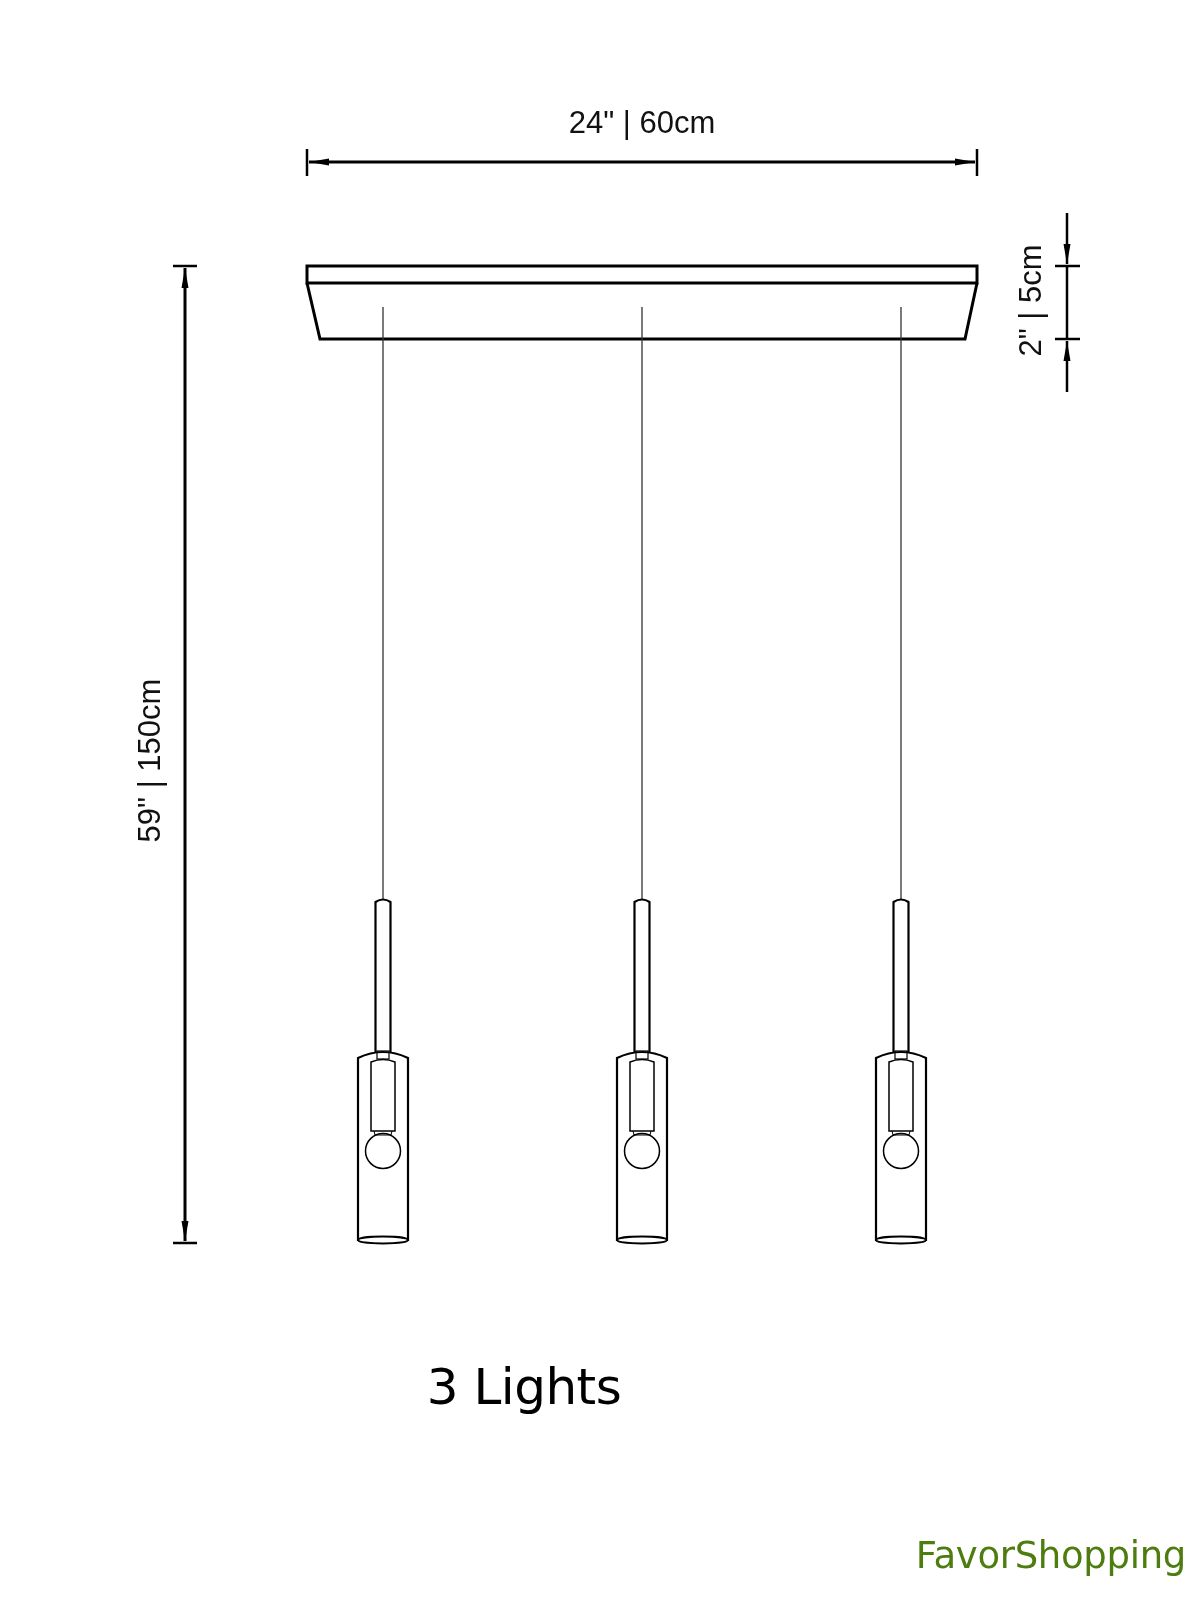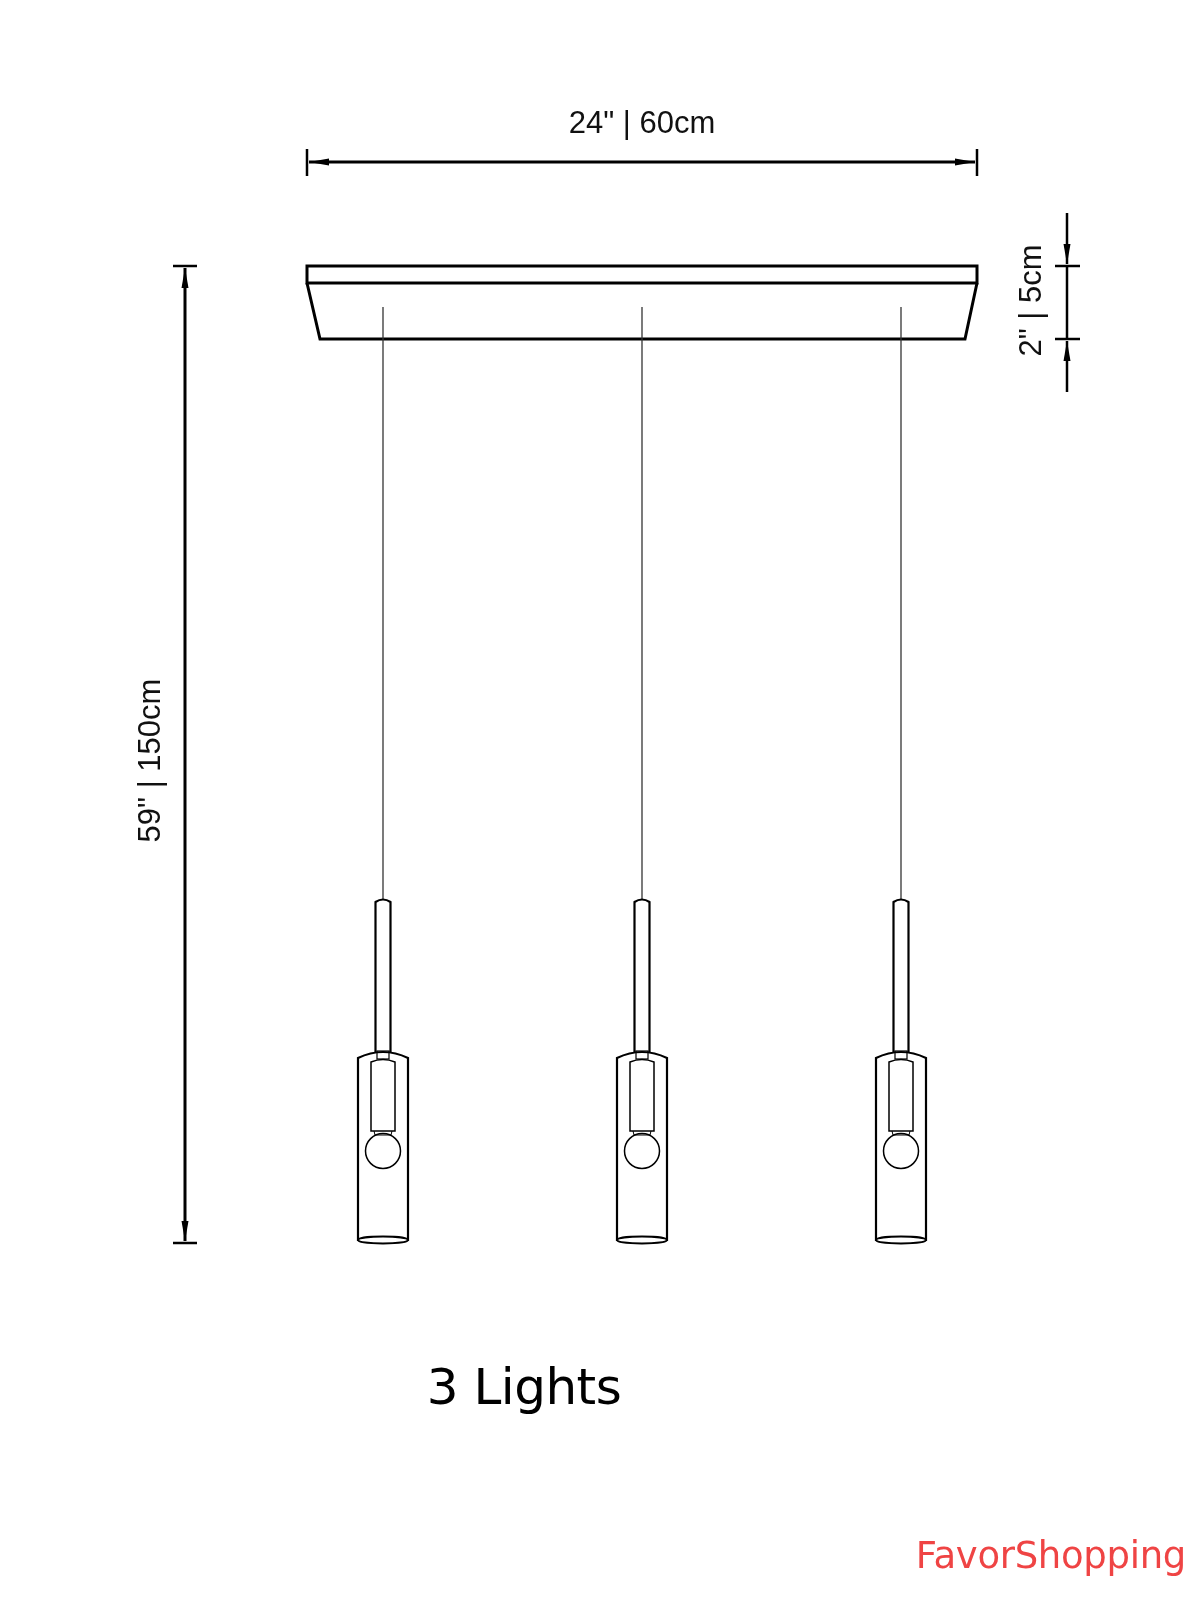--- a/index.html
+++ b/index.html
@@ -4,21 +4,21 @@
 <style>
   html, body { margin: 0; padding: 0; background: #ffffff; }
   body { width: 1200px; height: 1600px; position: relative; overflow: hidden; font-family: "Liberation Sans", sans-serif; }
   #drawing { position: absolute; left: 0; top: 0; width: 1200px; height: 1600px; }
   .dim-label { position: absolute; font-family: "Liberation Sans", sans-serif; font-size: 31px; color: #111; white-space: nowrap; line-height: 1; }
   #dim-width-label { left: 0; width: 1284px; top: 107px; text-align: center; }
   .rot { transform-origin: center center; transform: rotate(-90deg); }
   #dim-height-label { left: 52px; top: 745px; width: 200px; text-align: center; margin-left: -3px; }
   #dim-canopy-label { left: 940px; top: 285px; width: 180px; text-align: center; }
   #caption { position: absolute; left: 0; width: 1048px; top: 1358px; text-align: center; font-family: "DejaVu Sans", sans-serif; font-size: 50px; font-weight: normal; color: #000; letter-spacing: -0.5px; }
-  #watermark { position: absolute; right: 14px; top: 1534px; font-family: "DejaVu Sans", sans-serif; font-size: 37px; color: #ef4444; letter-spacing: -0.3px; text-align: right; }
+  #watermark { position: absolute; right: 14px; top: 1534px; font-family: "DejaVu Sans", sans-serif; font-size: 37px; color: #4d7c0f; letter-spacing: -0.3px; text-align: right; }
 </style>
 </head>
 <body>
 
 <svg id="drawing" viewBox="0 0 1200 1600" xmlns="http://www.w3.org/2000/svg">
   <defs>
     <marker id="arrow" viewBox="0 0 20 10" refX="20" refY="5" markerWidth="20" markerHeight="10" markerUnits="userSpaceOnUse" orient="auto-start-reverse">
       <path d="M0,1.5 L20,5 L0,8.5 z" fill="#000"></path>
     </marker>
   </defs>

